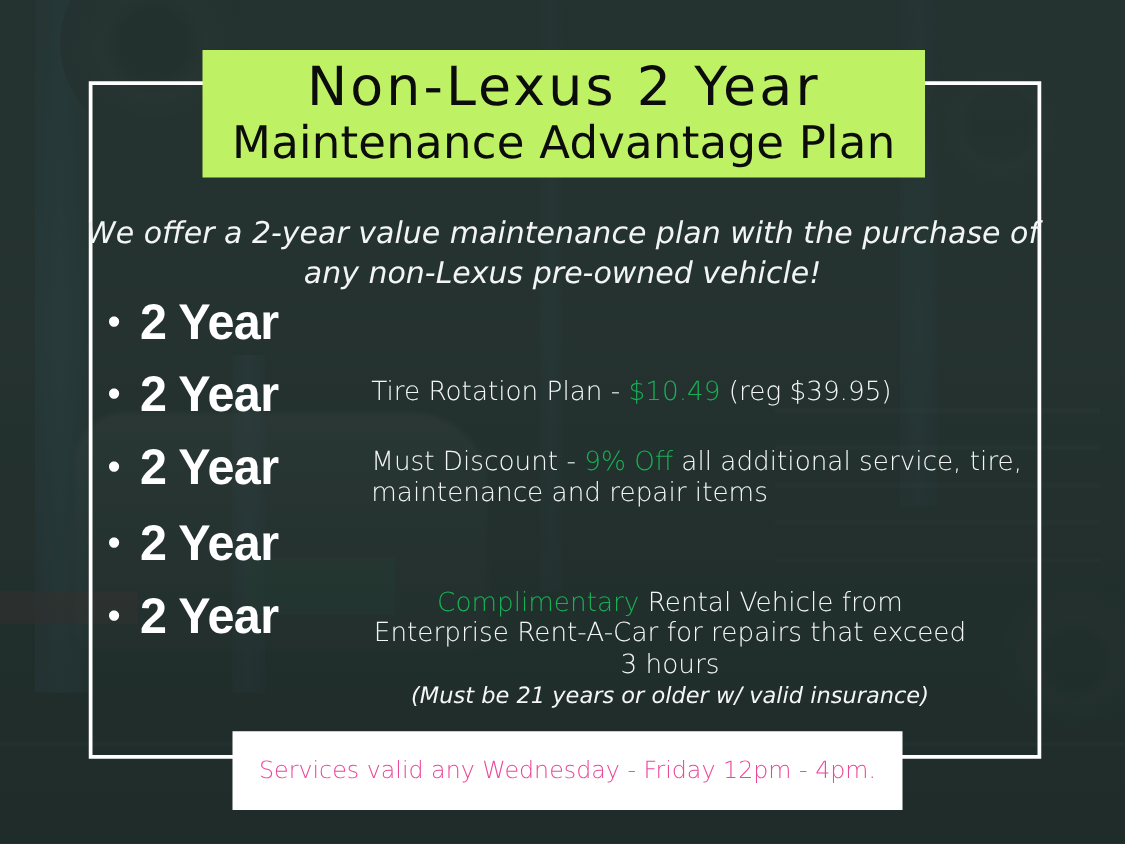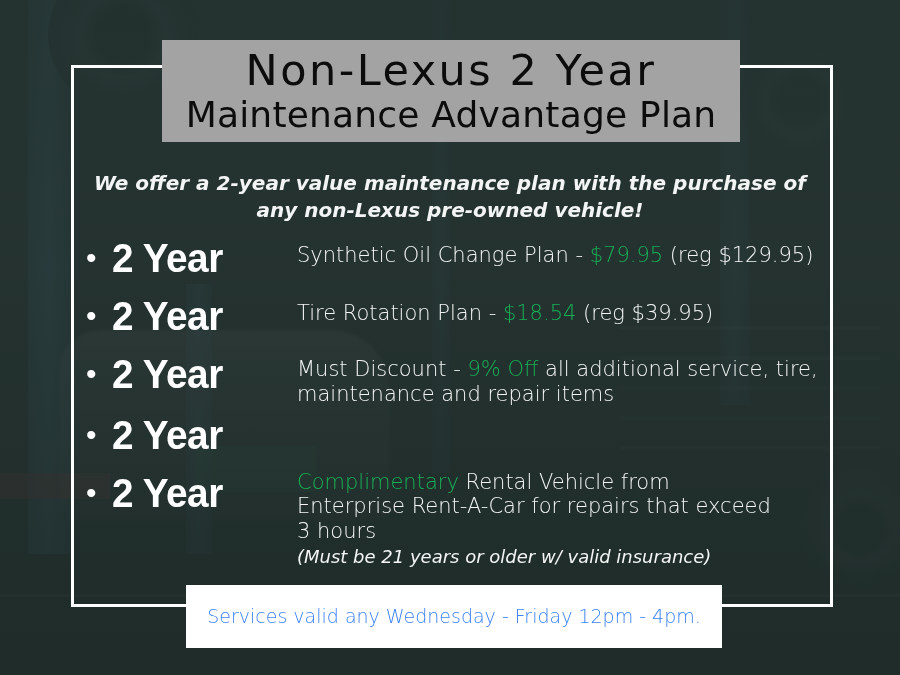--- a/index.html
+++ b/index.html
@@ -61,39 +61,39 @@
 
   
   #frame {
     position:absolute; left:71px; top:65px; width:762px; height:542px;
     border:3px solid #ffffff;
   }
 
   
   #title-plate {
     position:absolute; left:162px; top:40px; width:578px; height:102px;
-    background:#a3a3a3; color:#0c0c0c;
+    background:#bef264; color:#0c0c0c;
     display:flex; flex-direction:column; align-items:center; justify-content:center;
     padding-top:2px;
   }
   #title-line1 {
     font-size:43px; font-weight:400; letter-spacing:2.5px; line-height:1.02;
     font-family:"DejaVu Sans", sans-serif;
   }
   #title-line2 {
     font-size:36px; font-weight:400; letter-spacing:.2px; line-height:1.1; margin-top:2px;
     font-family:"DejaVu Sans", sans-serif;
   }
 
   
   #subtitle {
     position:absolute; left:0; right:0; top:170px;
     text-align:center; color:#f2f5f4;
-    font-style:italic; font-size:20px; line-height:1.35;
-    font-family:"DejaVu Sans", sans-serif; font-weight:700;
+    font-style:italic; font-size:24px; line-height:1.35;
+    font-family:"DejaVu Sans", sans-serif; font-weight:400;
   }
 
   
   #bullets { position:absolute; left:86px; top:232px; width:760px; }
   .row { display:flex; align-items:flex-start; margin-bottom:6px; }
   .dot {
     width:26px; flex:0 0 26px; color:#ffffff; font-size:30px; line-height:52px; text-align:left;
   }
   .term {
     flex:0 0 185px; color:#ffffff; font-weight:700; font-size:40px; line-height:52px;
@@ -101,26 +101,26 @@
     transform:scaleX(.97); transform-origin:left center;
   }
   .desc { color:#f3f6f5; font-size:21px; line-height:1.18; padding-top:9px;
           font-family:"DejaVu Sans", sans-serif; font-weight:300; }
   .desc .g { color:#17b055; }
   .fine { display:block; font-size:18px; font-style:italic; margin-top:2px; }
 
   .row.r1 .desc, .row.r2 .desc { padding-top:11px; }
   .row.r3 { margin-bottom:2px; }
   .row.r4 .desc { padding-top:11px; }
-  .row.r5 .desc { padding-top:3px; }
+  .row.r5 .desc { padding-top:3px;text-align:center; }
 
   
   #footer-plate {
     position:absolute; left:186px; top:585px; width:536px; height:63px;
-    background:#ffffff; color:#3b82f6;
+    background:#ffffff; color:#ec4899;
     display:flex; flex-direction:column; align-items:center; justify-content:center;
     font-family:"DejaVu Sans", sans-serif; font-weight:300;
     font-size:19px; line-height:1.45;
   }
 </style>
 </head>
 <body>
 
 <div id="bg">
   <div class="layer ceiling"></div>
@@ -152,30 +152,27 @@
 <div id="subtitle">
   <div>We offer a 2-year value maintenance plan with the purchase of</div>
   <div>any non-Lexus pre-owned vehicle!</div>
 </div>
 
 <div id="bullets">
 
   <div class="row r1">
     <div class="dot">•</div>
     <div class="term">2 Year</div>
+  </div>
+
+  <div class="row r2">
+    <div class="dot">•</div>
+    <div class="term">2 Year</div>
     <div class="desc">
-      <span>Synthetic Oil Change Plan - </span><span class="g">$79.95</span><span> (reg $129.95)</span>
-    </div>
-  </div>
-
-  <div class="row r2">
-    <div class="dot">•</div>
-    <div class="term">2 Year</div>
-    <div class="desc">
-      <span>Tire Rotation Plan - </span><span class="g">$18.54</span><span> (reg $39.95)</span>
+      <span>Tire Rotation Plan - </span><span class="g">$10.49</span><span> (reg $39.95)</span>
     </div>
   </div>
 
   <div class="row r3">
     <div class="dot">•</div>
     <div class="term">2 Year</div>
     <div class="desc" style="max-width:525px">
       <span>Must Discount - </span><span class="g">9% Off</span><span> all additional service, tire, maintenance and repair items</span>
     </div>
   </div>

